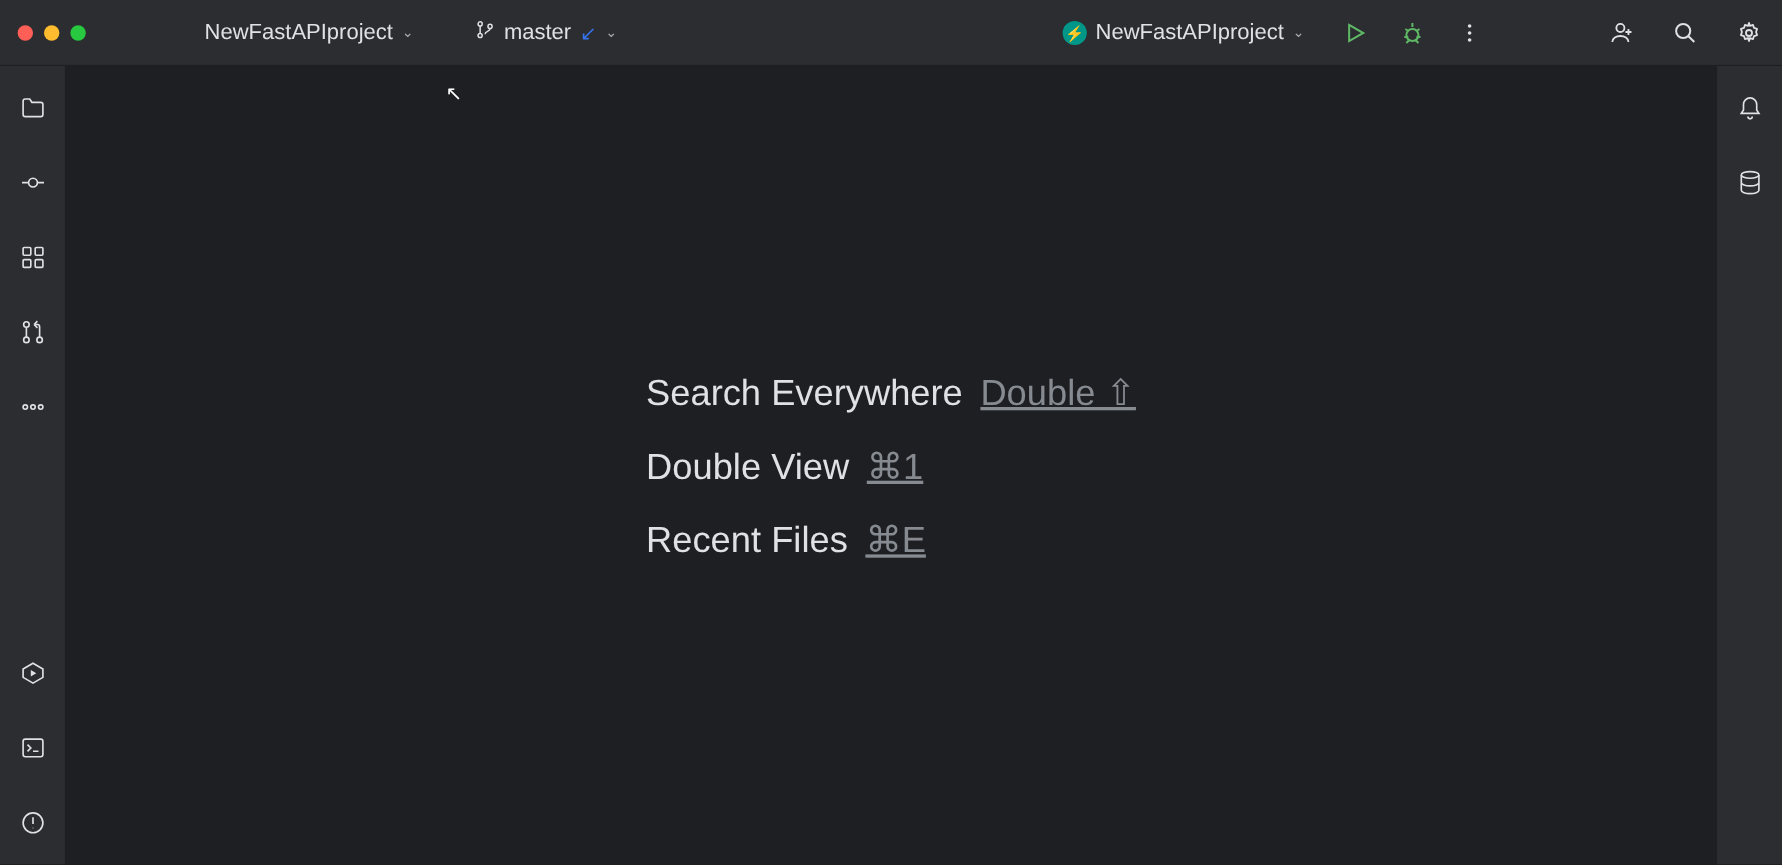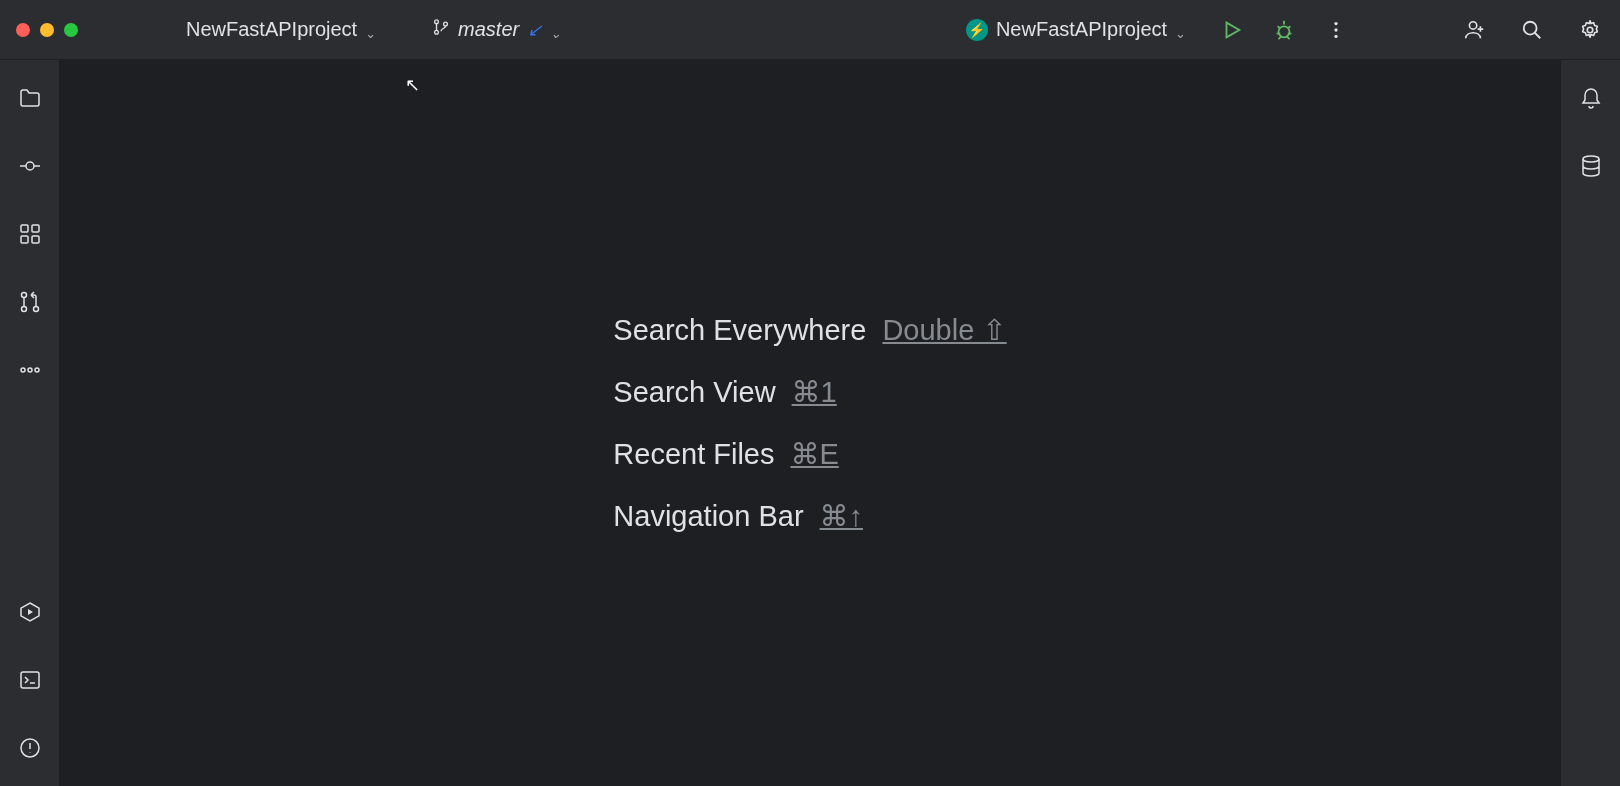--- a/index.html
+++ b/index.html
@@ -34,31 +34,30 @@
       width: 14px;
       height: 14px;
       border-radius: 50%;
     }
     .tl-red { background: #ff5f57; }
     .tl-yellow { background: #febc2e; }
     .tl-green { background: #28c840; }
 
     .project-selector, .branch-selector, .run-selector {
       display: flex;
-      align-items: flex-end;
+      align-items: center;
       gap: 8px;
       padding: 4px 8px;
       border-radius: 4px;
       cursor: pointer;
       font-size: 20px;
       color: #dfe1e5;
     }
     .branch-selector {
       margin-left: 40px;
-      font-style: italic;
     }
     .chevron-down {
       font-size: 13px;
       color: #a9abb0;
     }
     .incoming-indicator {
       color: #3574f0;
       font-size: 18px;
     }
     .spacer {
@@ -162,21 +161,21 @@
     }
     .empty-state {
       display: flex;
       flex-direction: column;
       gap: 28px;
     }
     .hint-row {
       display: flex;
       align-items: baseline;
       gap: 16px;
-      font-size: 29px;
+      font-size: 33px;
     }
     .hint-label {
       color: #dfe1e5;
     }
     .hint-shortcut {
       color: #868a91;
       text-decoration: underline;
     }
     .drop-text {
       color: #dfe1e5;
@@ -331,31 +330,27 @@
   </div>
 
   <div class="editor-area">
     <span class="cursor">↖</span>
     <div class="empty-state">
       <div class="hint-row">
         <span class="hint-label">Search Everywhere</span>
         <span class="hint-shortcut">Double ⇧</span>
       </div>
       <div class="hint-row">
-        <span class="hint-label">Search View</span>
+        <span class="hint-label">Double View</span>
         <span class="hint-shortcut">⌘1</span>
       </div>
       <div class="hint-row">
         <span class="hint-label">Recent Files</span>
         <span class="hint-shortcut">⌘E</span>
       </div>
-      <div class="hint-row">
-        <span class="hint-label">Navigation Bar</span>
-        <span class="hint-shortcut">⌘↑</span>
-      </div>
     </div>
   </div>
 
   <div class="right-sidebar">
     <span class="sidebar-icon">
       <svg viewBox="0 0 24 24">
           <path d="M6 9a6 6 0 1112 0v5l2 3H4l2-3V9zM10 20a2 2 0 004 0"></path>
         </svg>
     </span>
     <span class="sidebar-icon">

